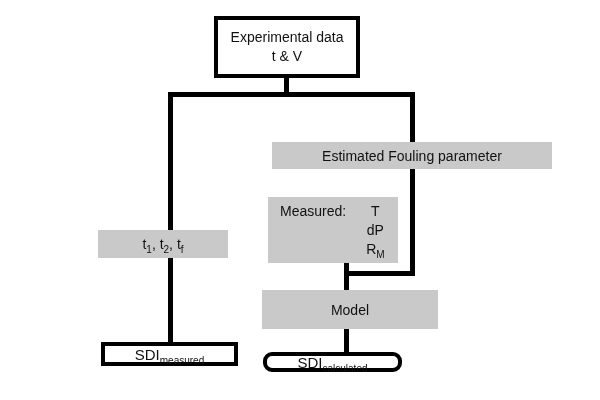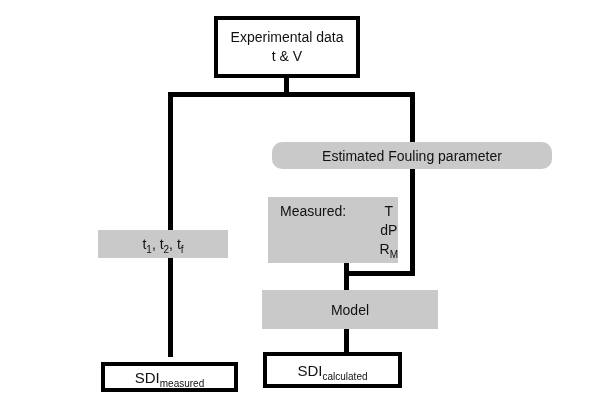--- a/index.html
+++ b/index.html
@@ -31,26 +31,26 @@
   
   .gray {
     position: absolute;
     background: #c9c9c9;
     z-index: 2;
     display: flex;
     align-items: center;
     justify-content: center;
     font-size: 14px;
   }
-  .estimated-bar { left: 272px; top: 142px; width: 280px; height: 27px; border-radius: 10px; }
+  .estimated-bar { left: 272px; top: 142px; width: 280px; height: 27px; }
   .t-bar         { left: 98px;  top: 230px; width: 130px; height: 28px; }
   .model-bar     { left: 262px; top: 290px; width: 176px; height: 39px; }
   .measured-box  {
     left: 268px; top: 197px; width: 130px; height: 66px;
-    justify-content: space-between;
+    justify-content: flex-start;
     align-items: flex-start;
     padding: 5px 0 0 12px;
     box-sizing: border-box;
   }
   .measured-items {
     margin-left: 20px;
     text-align: center;
     line-height: 19px;
   }
   .measured-label { line-height: 19px; }
@@ -63,22 +63,22 @@
     box-sizing: border-box;
     display: flex;
     flex-direction: column;
     align-items: center;
     justify-content: center;
     font-size: 14px;
     line-height: 19px;
     text-align: right;
   }
   .top-box        { left: 214px; top: 16px;  width: 146px; height: 62px; }
-  .sdi-measured   { left: 101px; top: 362px; width: 137px; height: 30px; font-size: 15px; }
-  .sdi-calculated { left: 263px; top: 352px; width: 139px; height: 36px; font-size: 15px; }
+  .sdi-measured   { left: 101px; top: 342px; width: 137px; height: 24px; font-size: 15px; }
+  .sdi-calculated { left: 263px; top: 352px; width: 139px; height: 20px; font-size: 15px; border-radius: 9px; }
   sub {
     font-size: 10px;
     line-height: 0;
   }
   .pre { white-space: pre; }
 </style>
 </head>
 <body>
 
 <div class="canvas">

